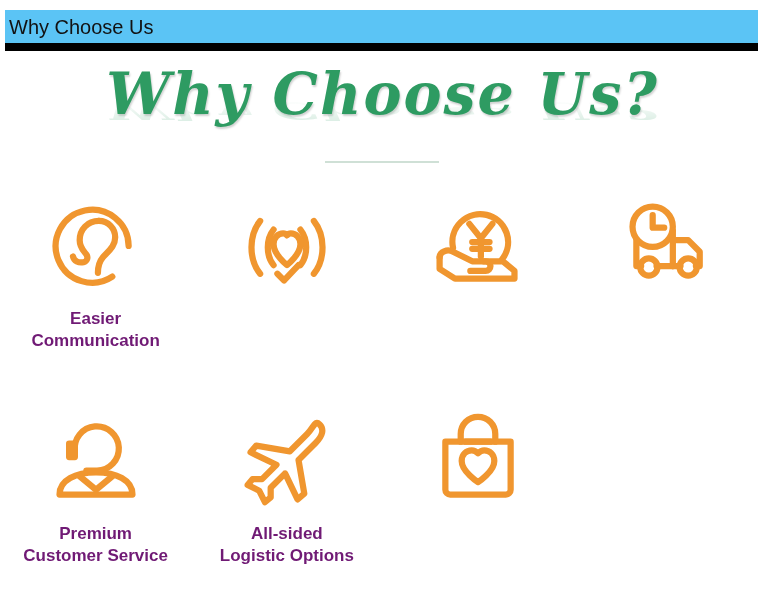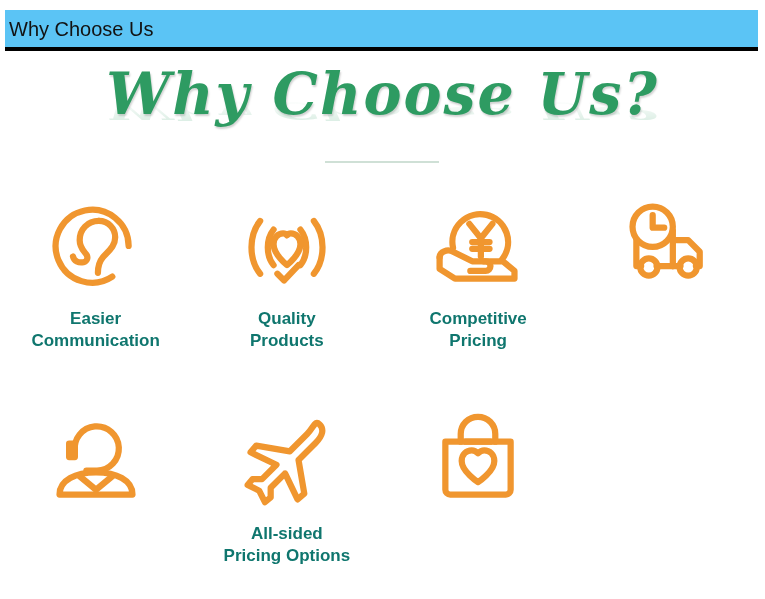--- a/index.html
+++ b/index.html
@@ -15,21 +15,21 @@
   }
 
   
   #window-header {
     position: absolute;
     left: 5px;
     top: 10px;
     width: 753px;
     height: 41px;
     background: #5BC4F5;
-    border-bottom: 4px solid #000000;
+    border-bottom: 8px solid #000000;
     box-sizing: border-box;
     display: flex;
     align-items: center;
   }
   #window-header .title-text {
     font-size: 20px;
     color: #121212;
     font-family: "Liberation Sans", sans-serif;
     letter-spacing: 0px;
     padding-left: 4px;
@@ -123,21 +123,21 @@
     margin-bottom: 10px;
   }
   .feature-icon svg {
     display: block;
   }
   .feature-label {
     font-family: "Liberation Sans", sans-serif;
     font-weight: bold;
     font-size: 17px;
     line-height: 1.32;
-    color: #0f766e;
+    color: #701a75;
     text-align: center;
     white-space: pre-line;
     padding: 0 4px;
   }
 </style>
 </head>
 <body>
 
 <div id="window-header">
   <span class="title-text">Why Choose Us</span>
@@ -170,38 +170,34 @@
       <div class="feature-icon">
         <svg width="96" height="96" viewBox="0 0 100 100" fill="none" stroke="#F0962F" stroke-width="6.5" stroke-linecap="round" stroke-linejoin="round">
           <path d="M36 35 C28 45 28 62 36 72"></path>
           <path d="M22 26 C10 41 10 66 22 81"></path>
           <path d="M64 35 C72 45 72 62 64 72"></path>
           <path d="M78 26 C90 41 90 66 78 81"></path>
           <path d="M50 72 C50 72 36 61 36 50 C36 43 41 39 46 39 C48.5 39 50 41 50 41 C50 41 51.5 39 54 39 C59 39 64 43 64 50 C64 61 50 72 50 72 Z"></path>
           <path d="M40 81 L47 88 L62 72"></path>
         </svg>
       </div>
-      <div class="feature-label">Quality
-Products</div>
     </div>
 
     <div class="feature-cell">
       <div class="feature-icon">
         <svg width="96" height="96" viewBox="0 0 100 100" fill="none" stroke="#F0962F" stroke-width="6.5" stroke-linecap="round" stroke-linejoin="round">
           <path d="M24 54 A29 29 0 1 1 75 66"></path>
           <path d="M41 29 L53 44 L65 29"></path>
           <line x1="53" y1="44" x2="53" y2="63"></line>
           <line x1="44" y1="48" x2="62" y2="48"></line>
           <line x1="44" y1="55" x2="62" y2="55"></line>
           <path d="M10 64 C10 58 18 55 24 58 L44 68 L58 68 A5 5 0 0 1 58 78 L42 78"></path>
           <path d="M56 68 L76 68 L88 78 L88 86 L26 86 L10 76 L10 64"></path>
         </svg>
       </div>
-      <div class="feature-label">Competitive
-Pricing</div>
     </div>
 
     <div class="feature-cell">
       <div class="feature-icon">
         <svg width="96" height="96" viewBox="0 0 100 100" fill="none" stroke="#F0962F" stroke-width="6.5" stroke-linecap="round" stroke-linejoin="round">
           <circle cx="33" cy="32" r="21"></circle>
           <path d="M33 20 L33 33 L45 33"></path>
           <path d="M16 46 L16 73 L21 73"></path>
           <path d="M37 73 L54 73"></path>
           <path d="M54 36 L54 73"></path>
@@ -215,30 +211,32 @@
 
     <div class="feature-cell">
       <div class="feature-icon">
         <svg width="96" height="96" viewBox="0 0 100 100" fill="none" stroke="#F0962F" stroke-width="6.5" stroke-linecap="round" stroke-linejoin="round">
           <path d="M28 42 A23 23 0 1 1 51 62 L40 62"></path>
           <path d="M28 34 L28 48 L22 48 L22 34 Z"></path>
           <path d="M12 87 C12 72 29 64 50 64 C71 64 88 72 88 87 Z"></path>
           <path d="M33 68 L50 82 L67 68"></path>
         </svg>
       </div>
+      <div class="feature-label">Premium
+Customer Service</div>
     </div>
 
     <div class="feature-cell">
       <div class="feature-icon">
         <svg width="96" height="96" viewBox="0 0 100 100" fill="none" stroke="#F0962F" stroke-width="6.5" stroke-linecap="round" stroke-linejoin="round">
           <path d="M84 14 C89 19 87 26 80 33 L62 51 L68 86 L61 92 L48 65 L33 80 L33 90 L27 95 L21 83 L9 77 L14 71 L24 71 L39 56 L12 43 L18 36 L53 42 L71 24 C78 17 79 9 84 14 Z"></path>
         </svg>
       </div>
       <div class="feature-label">All-sided
-Pricing Options</div>
+Logistic Options</div>
     </div>
 
     <div class="feature-cell">
       <div class="feature-icon">
         <svg width="96" height="96" viewBox="0 0 100 100" fill="none" stroke="#F0962F" stroke-width="6.5" stroke-linecap="round" stroke-linejoin="round">
           <path d="M16 32 L84 32 L84 82 A5 5 0 0 1 79 87 L21 87 A5 5 0 0 1 16 82 Z"></path>
           <path d="M32 32 L32 24 A18 18 0 0 1 68 24 L68 32"></path>
           <line x1="37" y1="32" x2="63" y2="32"></line>
           <path d="M50 74 C50 74 33 63 33 52 C33 45 38 41 43.5 41 C47 41 50 44 50 44 C50 44 53 41 56.5 41 C62 41 67 45 67 52 C67 63 50 74 50 74 Z"></path>
         </svg>

